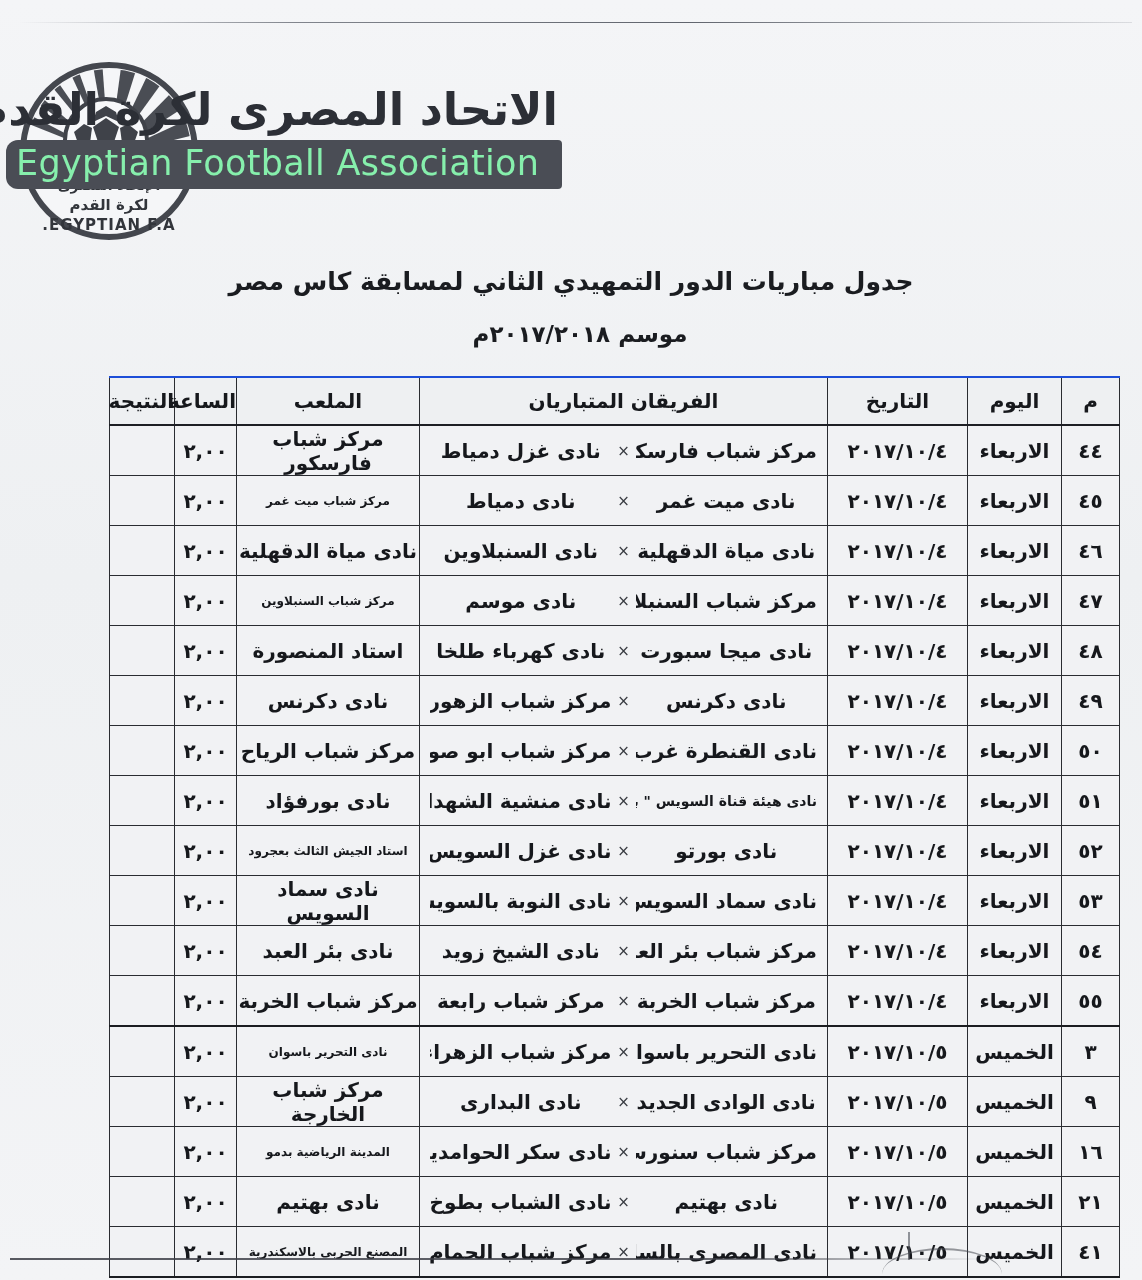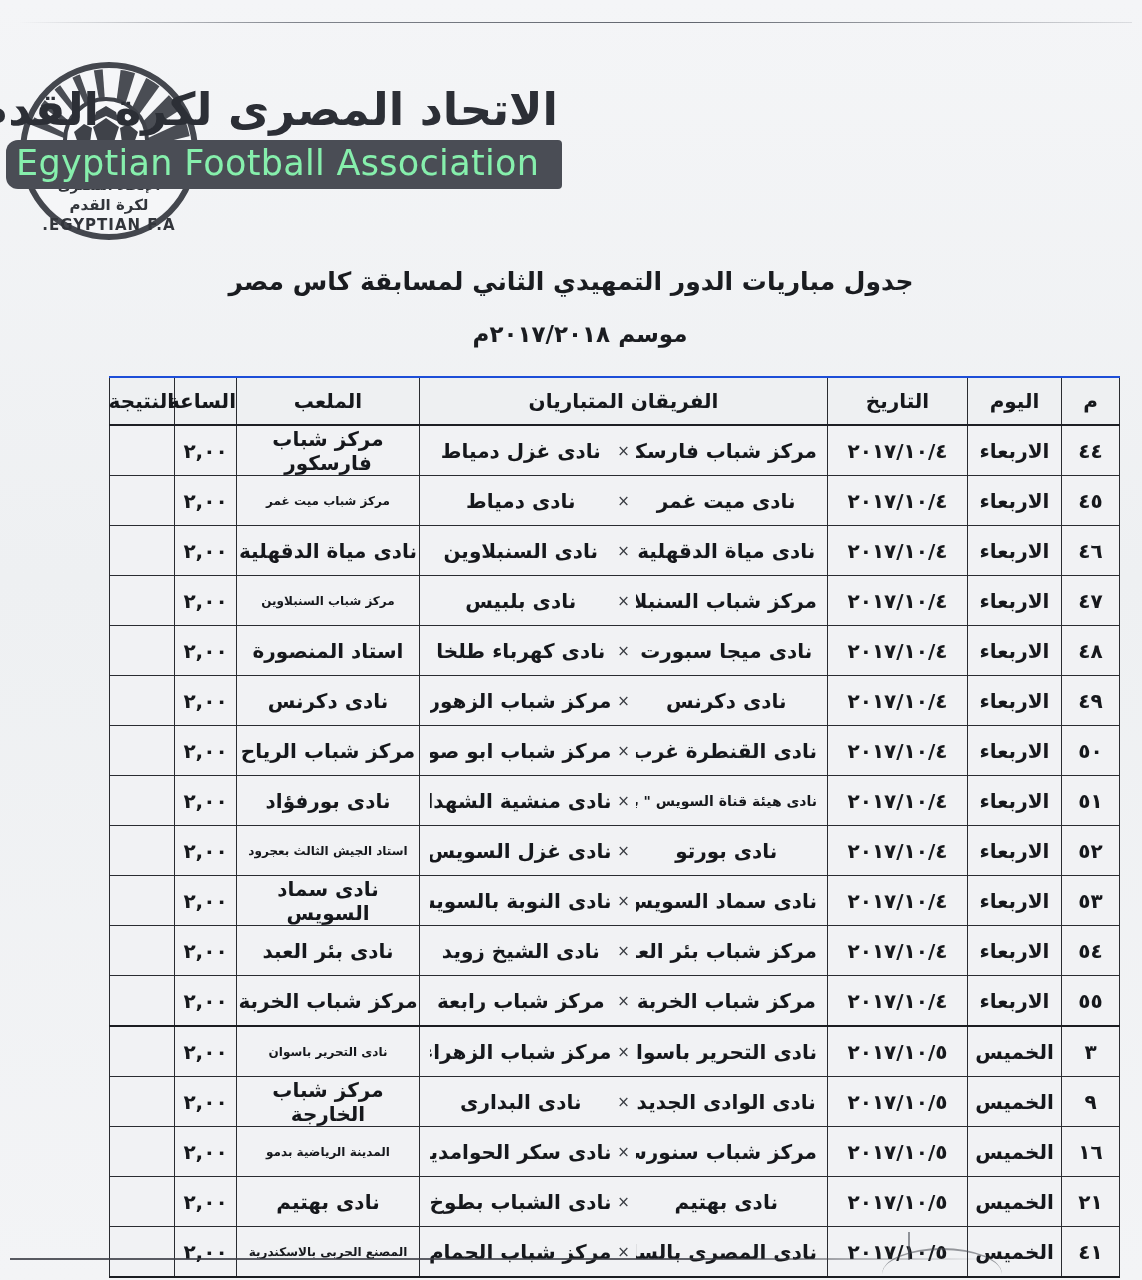--- a/index.html
+++ b/index.html
@@ -347,21 +347,21 @@
             <td class="cell-result"></td>
           </tr>
           <tr>
             <td class="cell-no">٤٧</td>
             <td class="cell-day">الاربعاء</td>
             <td class="cell-date">٢٠١٧/١٠/٤</td>
             <td>
               <div class="match-inner">
                 <span class="team home">مركز شباب السنبلاوين</span>
                 <span class="vs">×</span>
-                <span class="team away">نادى بلبيس</span>
+                <span class="team away">نادى موسم</span>
               </div>
             </td>
             <td class="cell-stadium small">مركز شباب السنبلاوين</td>
             <td class="cell-time">٢,٠٠</td>
             <td class="cell-result"></td>
           </tr>
           <tr>
             <td class="cell-no">٤٨</td>
             <td class="cell-day">الاربعاء</td>
             <td class="cell-date">٢٠١٧/١٠/٤</td>

